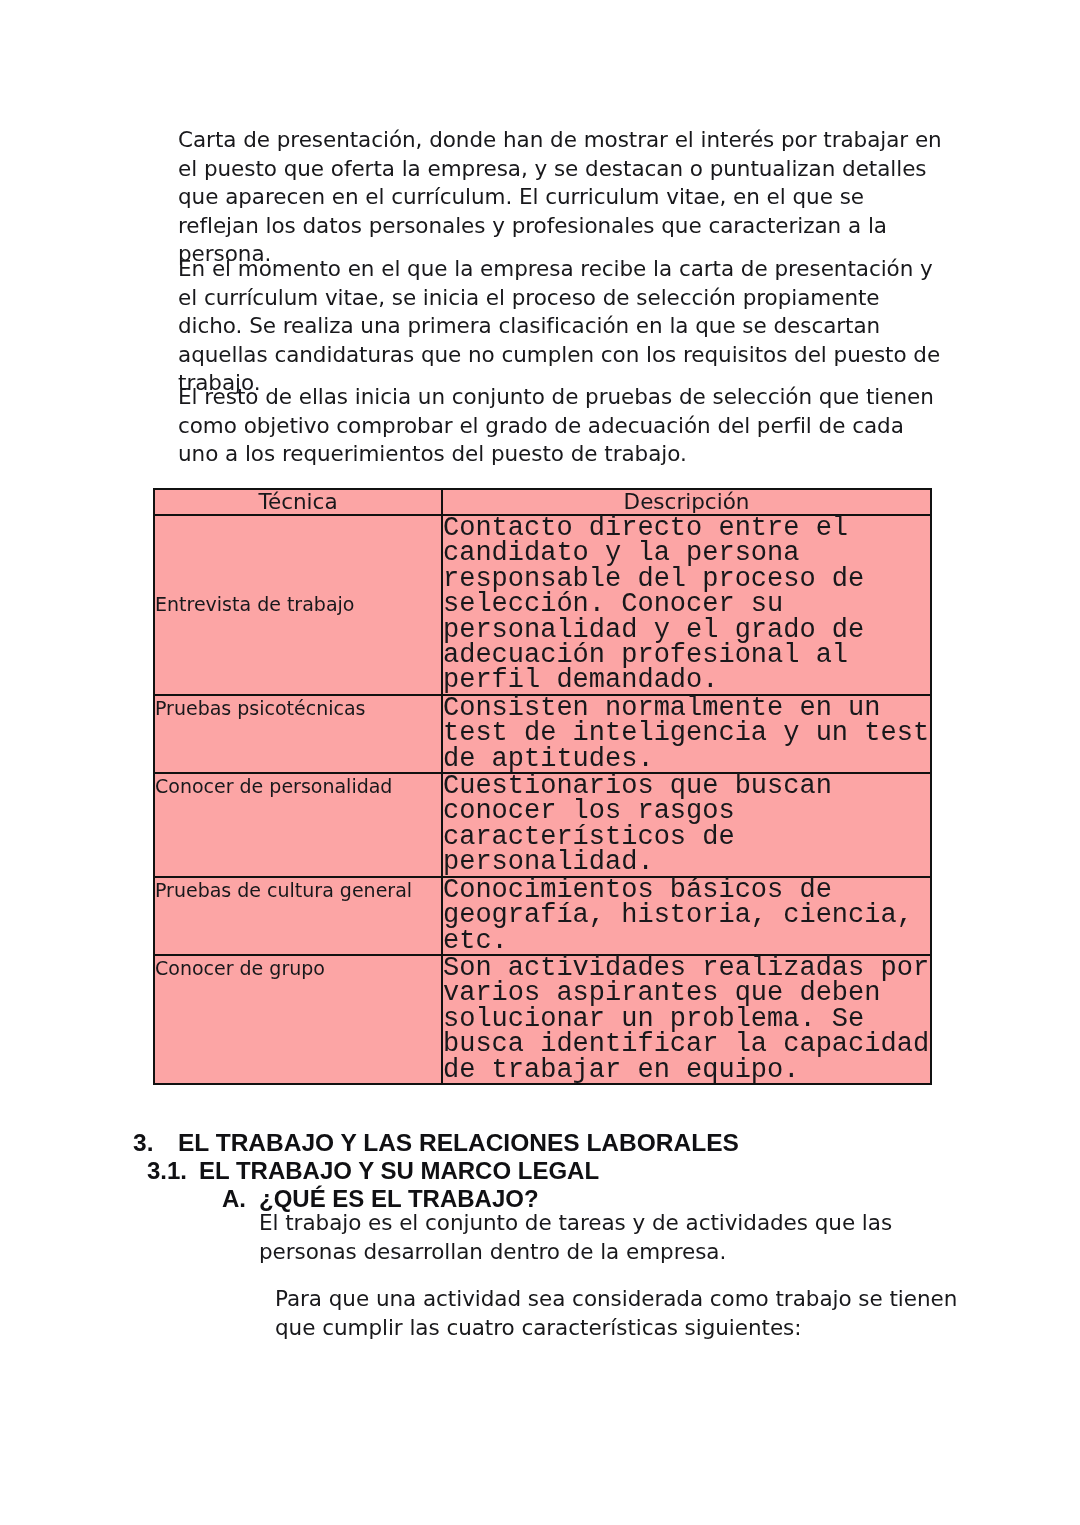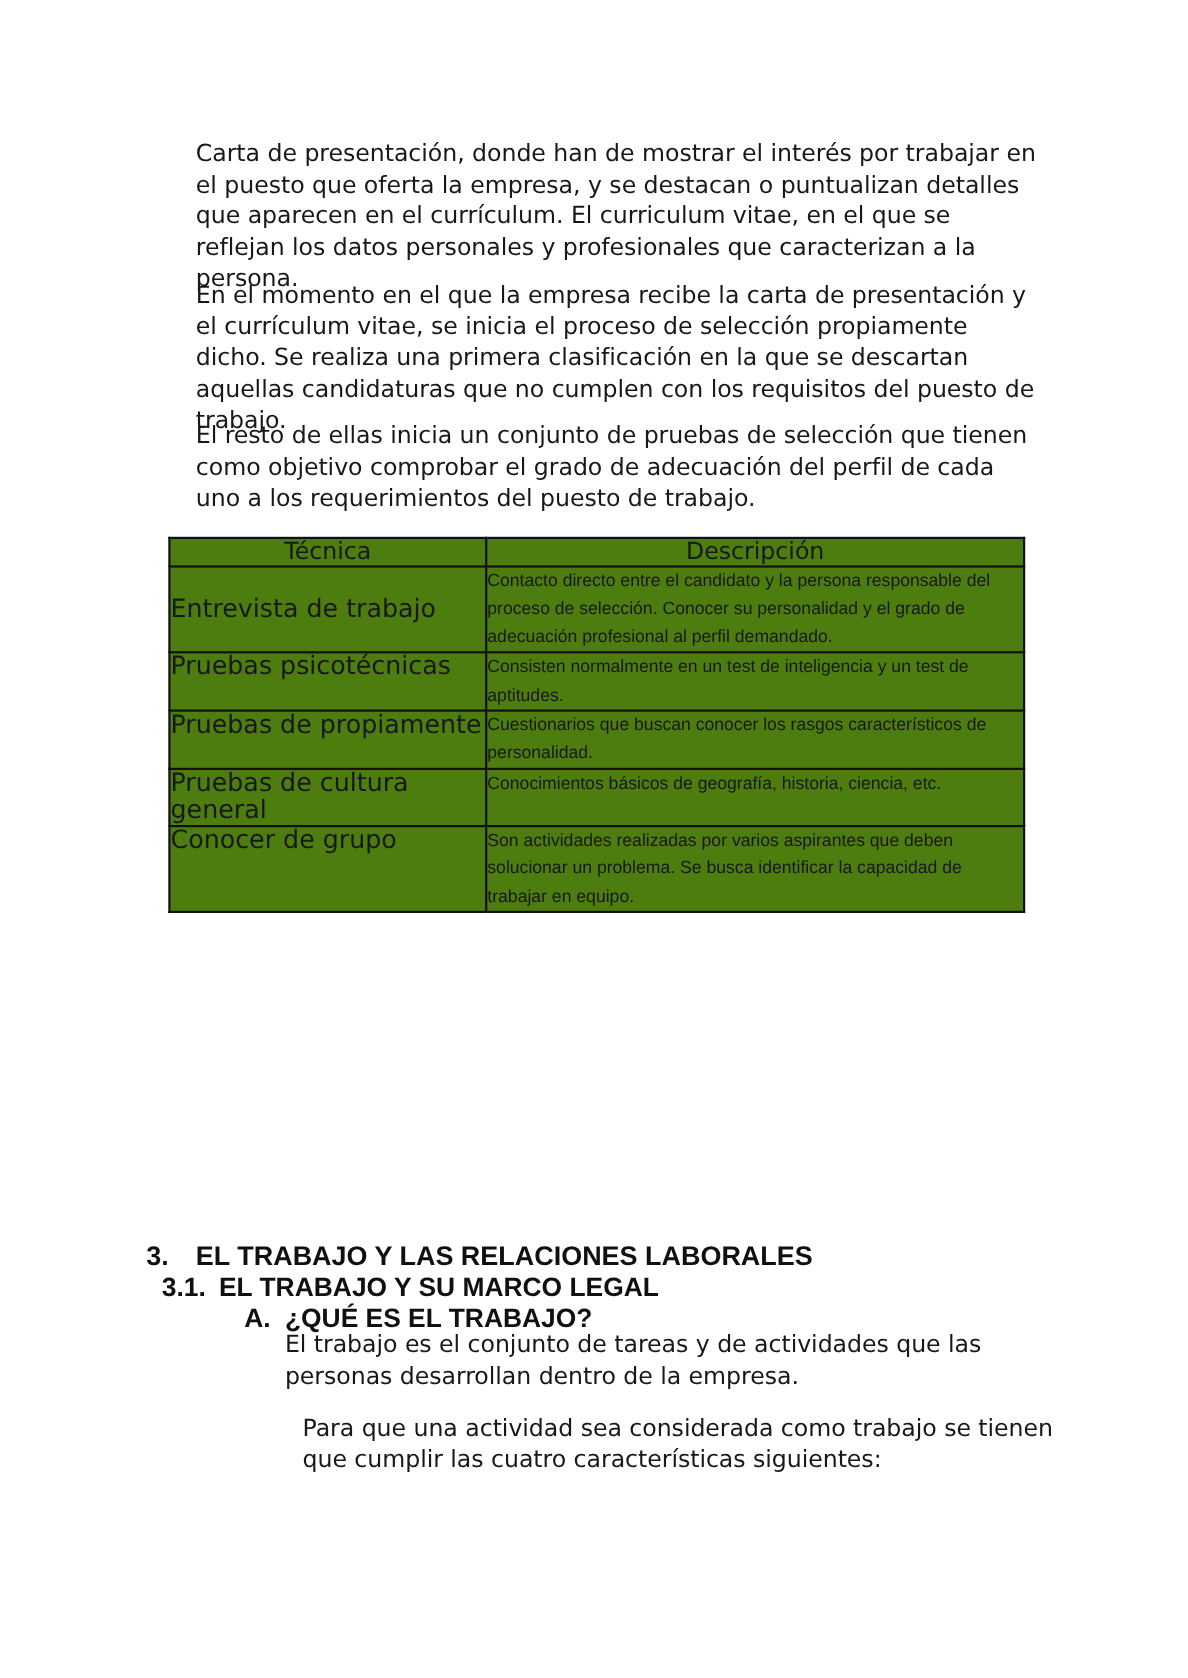--- a/index.html
+++ b/index.html
@@ -55,46 +55,46 @@
   table.tech-table {
     border-collapse: collapse;
     width: 777px;
     table-layout: fixed;
     background: #ffffff;
   }
   table.tech-table td, table.tech-table th {
     border: 2px solid #111111;
     padding: 0;
     vertical-align: top;
-    background: #4d7c0f;
+    background: #fca5a5;
   }
   col.c-tech { width: 288px; }
   col.c-desc { width: 489px; }
 
   .th-cell {
     text-align: center;
     font-family: "DejaVu Sans", sans-serif;
     font-size: 21.5px;
     line-height: 24px;
     padding: 9px 6px 10px 6px;
     font-weight: 400;
     color: #18181b;
   }
 
   .td-tech {
     font-family: "DejaVu Sans", sans-serif;
-    font-size: 23px;
+    font-size: 19px;
     line-height: 25px;
     padding: 7px 8px 8px 11px;
     color: #18181b;
     white-space: pre-line;
   }
   .td-desc {
-    font-family: Liberation Sans, sans-serif;
-    font-size: 16px;
+    font-family: Liberation Mono, monospace;
+    font-size: 27px;
     line-height: 25.4px;
     padding: 7px 10px 9px 11px;
     color: #18181b;
   }
   tr.row-mid .td-tech { vertical-align: middle; }
 
   
   .heading-line {
     position: absolute;
     font-family: "Liberation Sans", sans-serif;
@@ -160,21 +160,21 @@
       <tbody>
         <tr class="row-mid">
           <td class="td-tech">Entrevista de trabajo</td>
           <td class="td-desc">Contacto directo entre el candidato y la persona responsable del proceso de selección. Conocer su personalidad y el grado de adecuación profesional al perfil demandado.</td>
         </tr>
         <tr>
           <td class="td-tech">Pruebas psicotécnicas</td>
           <td class="td-desc">Consisten normalmente en un test de inteligencia y un test de aptitudes.</td>
         </tr>
         <tr>
-          <td class="td-tech">Pruebas de propiamente</td>
+          <td class="td-tech">Conocer de personalidad</td>
           <td class="td-desc">Cuestionarios que buscan conocer los rasgos característicos de personalidad.</td>
         </tr>
         <tr>
           <td class="td-tech">Pruebas de cultura general</td>
           <td class="td-desc">Conocimientos básicos de geografía, historia, ciencia, etc.</td>
         </tr>
         <tr>
           <td class="td-tech">Conocer de grupo</td>
           <td class="td-desc">Son actividades realizadas por varios aspirantes que deben solucionar un problema. Se busca identificar la capacidad de trabajar en equipo.</td>
         </tr>

